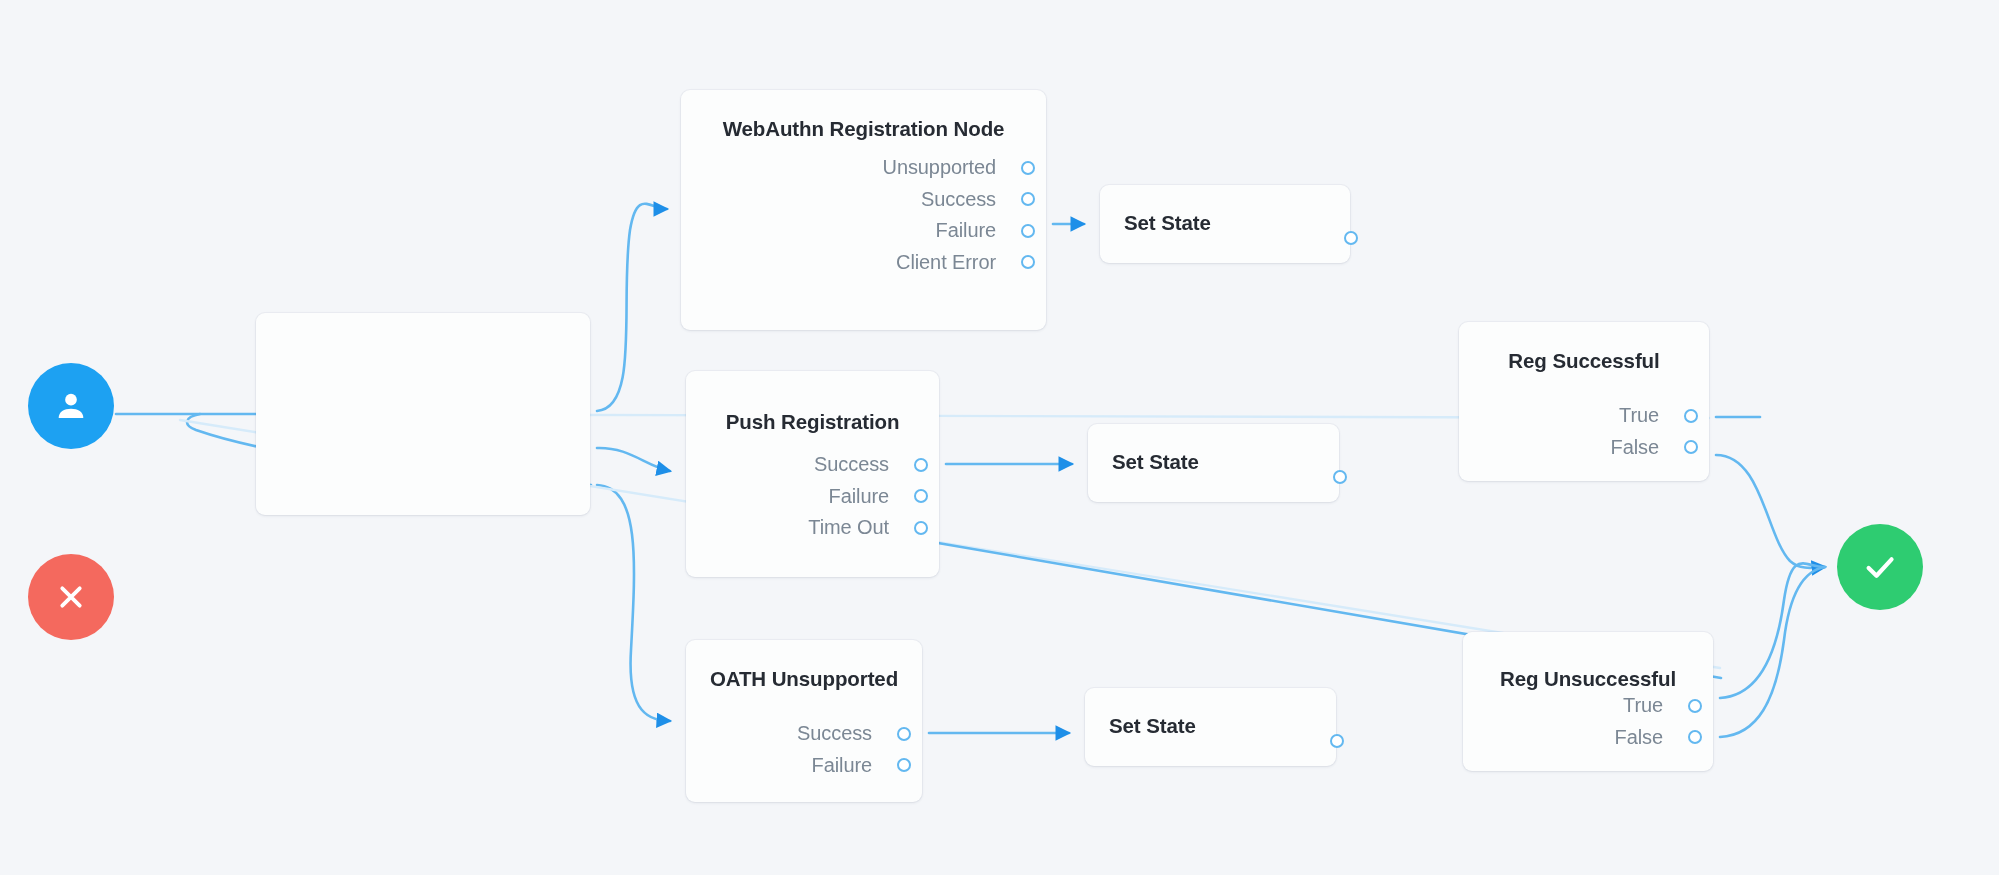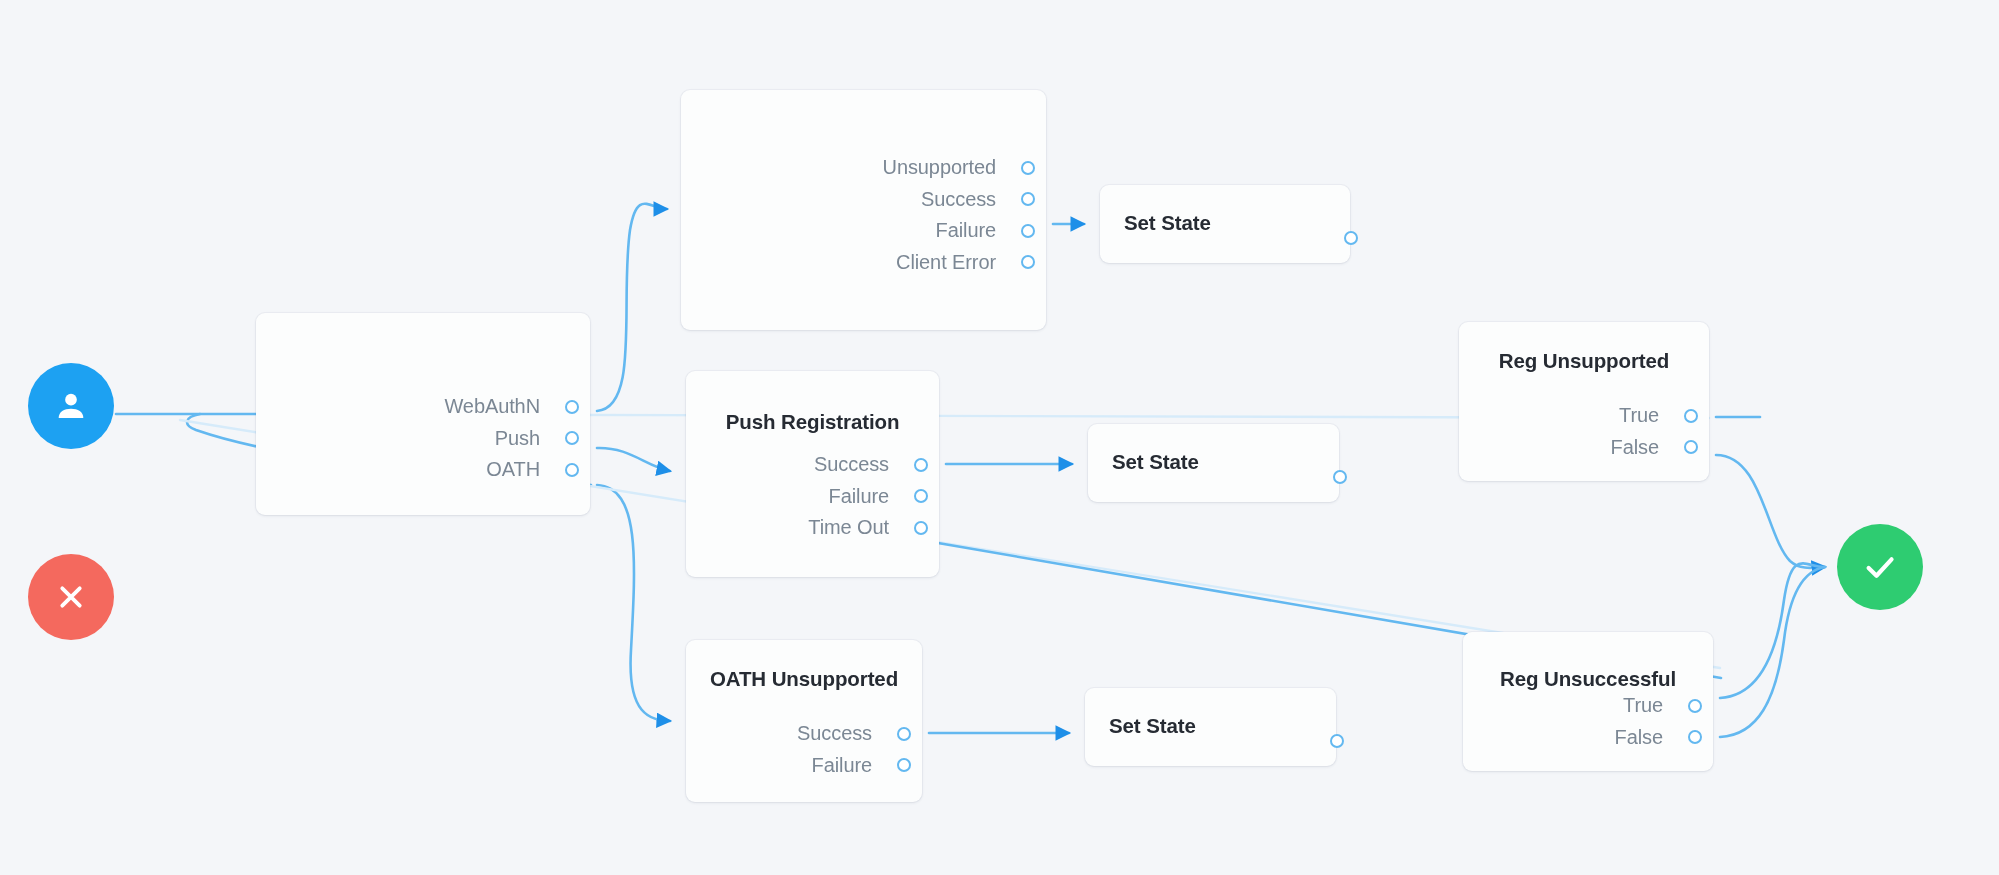--- a/index.html
+++ b/index.html
@@ -111,54 +111,41 @@
         <path d="M 938 543 L 1721 678" fill="none" stroke="#63b8f0" stroke-width="2.6" stroke-linecap="round"></path>
         <path d="M 1716 417 L 1760 417" fill="none" stroke="#63b8f0" stroke-width="2.6" stroke-linecap="round"></path>
         <path d="M 1716 455 C 1762 455 1766 536 1790 561 C 1800 570 1812 568 1825 567" fill="none" stroke="#63b8f0" stroke-width="2.6" stroke-linecap="round" marker-end="url(#arrowhead)"></path>
         <path d="M 1720 698 C 1756 696 1776 660 1784 600 C 1792 546 1806 568 1825 567" fill="none" stroke="#63b8f0" stroke-width="2.6" stroke-linecap="round"></path>
         <path d="M 1720 737 C 1758 735 1776 700 1784 640 C 1790 590 1806 570 1825 567" fill="none" stroke="#63b8f0" stroke-width="2.6" stroke-linecap="round"></path>
       </g>
   </svg>
 
   <div id="nodes-layer">
       <div class="node" style="left: 681px; top: 90px; width: 365px; height: 240px;">
+        <div class="node-title" style="top: 27px;">WebAuthn Registration Node</div>
         <div class="outcomes" style="top: 62px;">
           <div class="outcome">
             <span class="outcome-label">Unsupported</span>
             <span class="port"></span>
           </div>
           <div class="outcome">
             <span class="outcome-label">Success</span>
             <span class="port"></span>
           </div>
           <div class="outcome">
             <span class="outcome-label">Failure</span>
             <span class="port"></span>
           </div>
           <div class="outcome">
             <span class="outcome-label">Client Error</span>
             <span class="port"></span>
           </div>
         </div>
       </div>
       <div class="node" style="left: 256px; top: 313px; width: 334px; height: 202px;">
-        <div class="outcomes" style="top: 78px;">
-          <div class="outcome">
-            <span class="outcome-label">WebAuthN</span>
-            <span class="port"></span>
-          </div>
-          <div class="outcome">
-            <span class="outcome-label">Push</span>
-            <span class="port"></span>
-          </div>
-          <div class="outcome">
-            <span class="outcome-label">OATH</span>
-            <span class="port"></span>
-          </div>
-        </div>
       </div>
       <div class="node" style="left: 686px; top: 371px; width: 253px; height: 206px;">
         <div class="node-title" style="top: 39px;">Push Registration</div>
         <div class="outcomes" style="top: 78px;">
           <div class="outcome">
             <span class="outcome-label">Success</span>
             <span class="port"></span>
           </div>
           <div class="outcome">
             <span class="outcome-label">Failure</span>
@@ -189,21 +176,21 @@
       <div class="port-lone" style="left: 1344px; top: 231px;"></div>
       <div class="node" style="left: 1088px; top: 424px; width: 251px; height: 78px;">
         <div class="node-title" style="top: 26px; text-align: left; left: 24px;">Set State</div>
       </div>
       <div class="port-lone" style="left: 1333px; top: 470px;"></div>
       <div class="node" style="left: 1085px; top: 688px; width: 251px; height: 78px;">
         <div class="node-title" style="top: 26px; text-align: left; left: 24px;">Set State</div>
       </div>
       <div class="port-lone" style="left: 1330px; top: 734px;"></div>
       <div class="node" style="left: 1459px; top: 322px; width: 250px; height: 159px;">
-        <div class="node-title" style="top: 27px;">Reg Unsupported</div>
+        <div class="node-title" style="top: 27px;">Reg Successful</div>
         <div class="outcomes" style="top: 78px;">
           <div class="outcome">
             <span class="outcome-label">True</span>
             <span class="port"></span>
           </div>
           <div class="outcome">
             <span class="outcome-label">False</span>
             <span class="port"></span>
           </div>
         </div>

